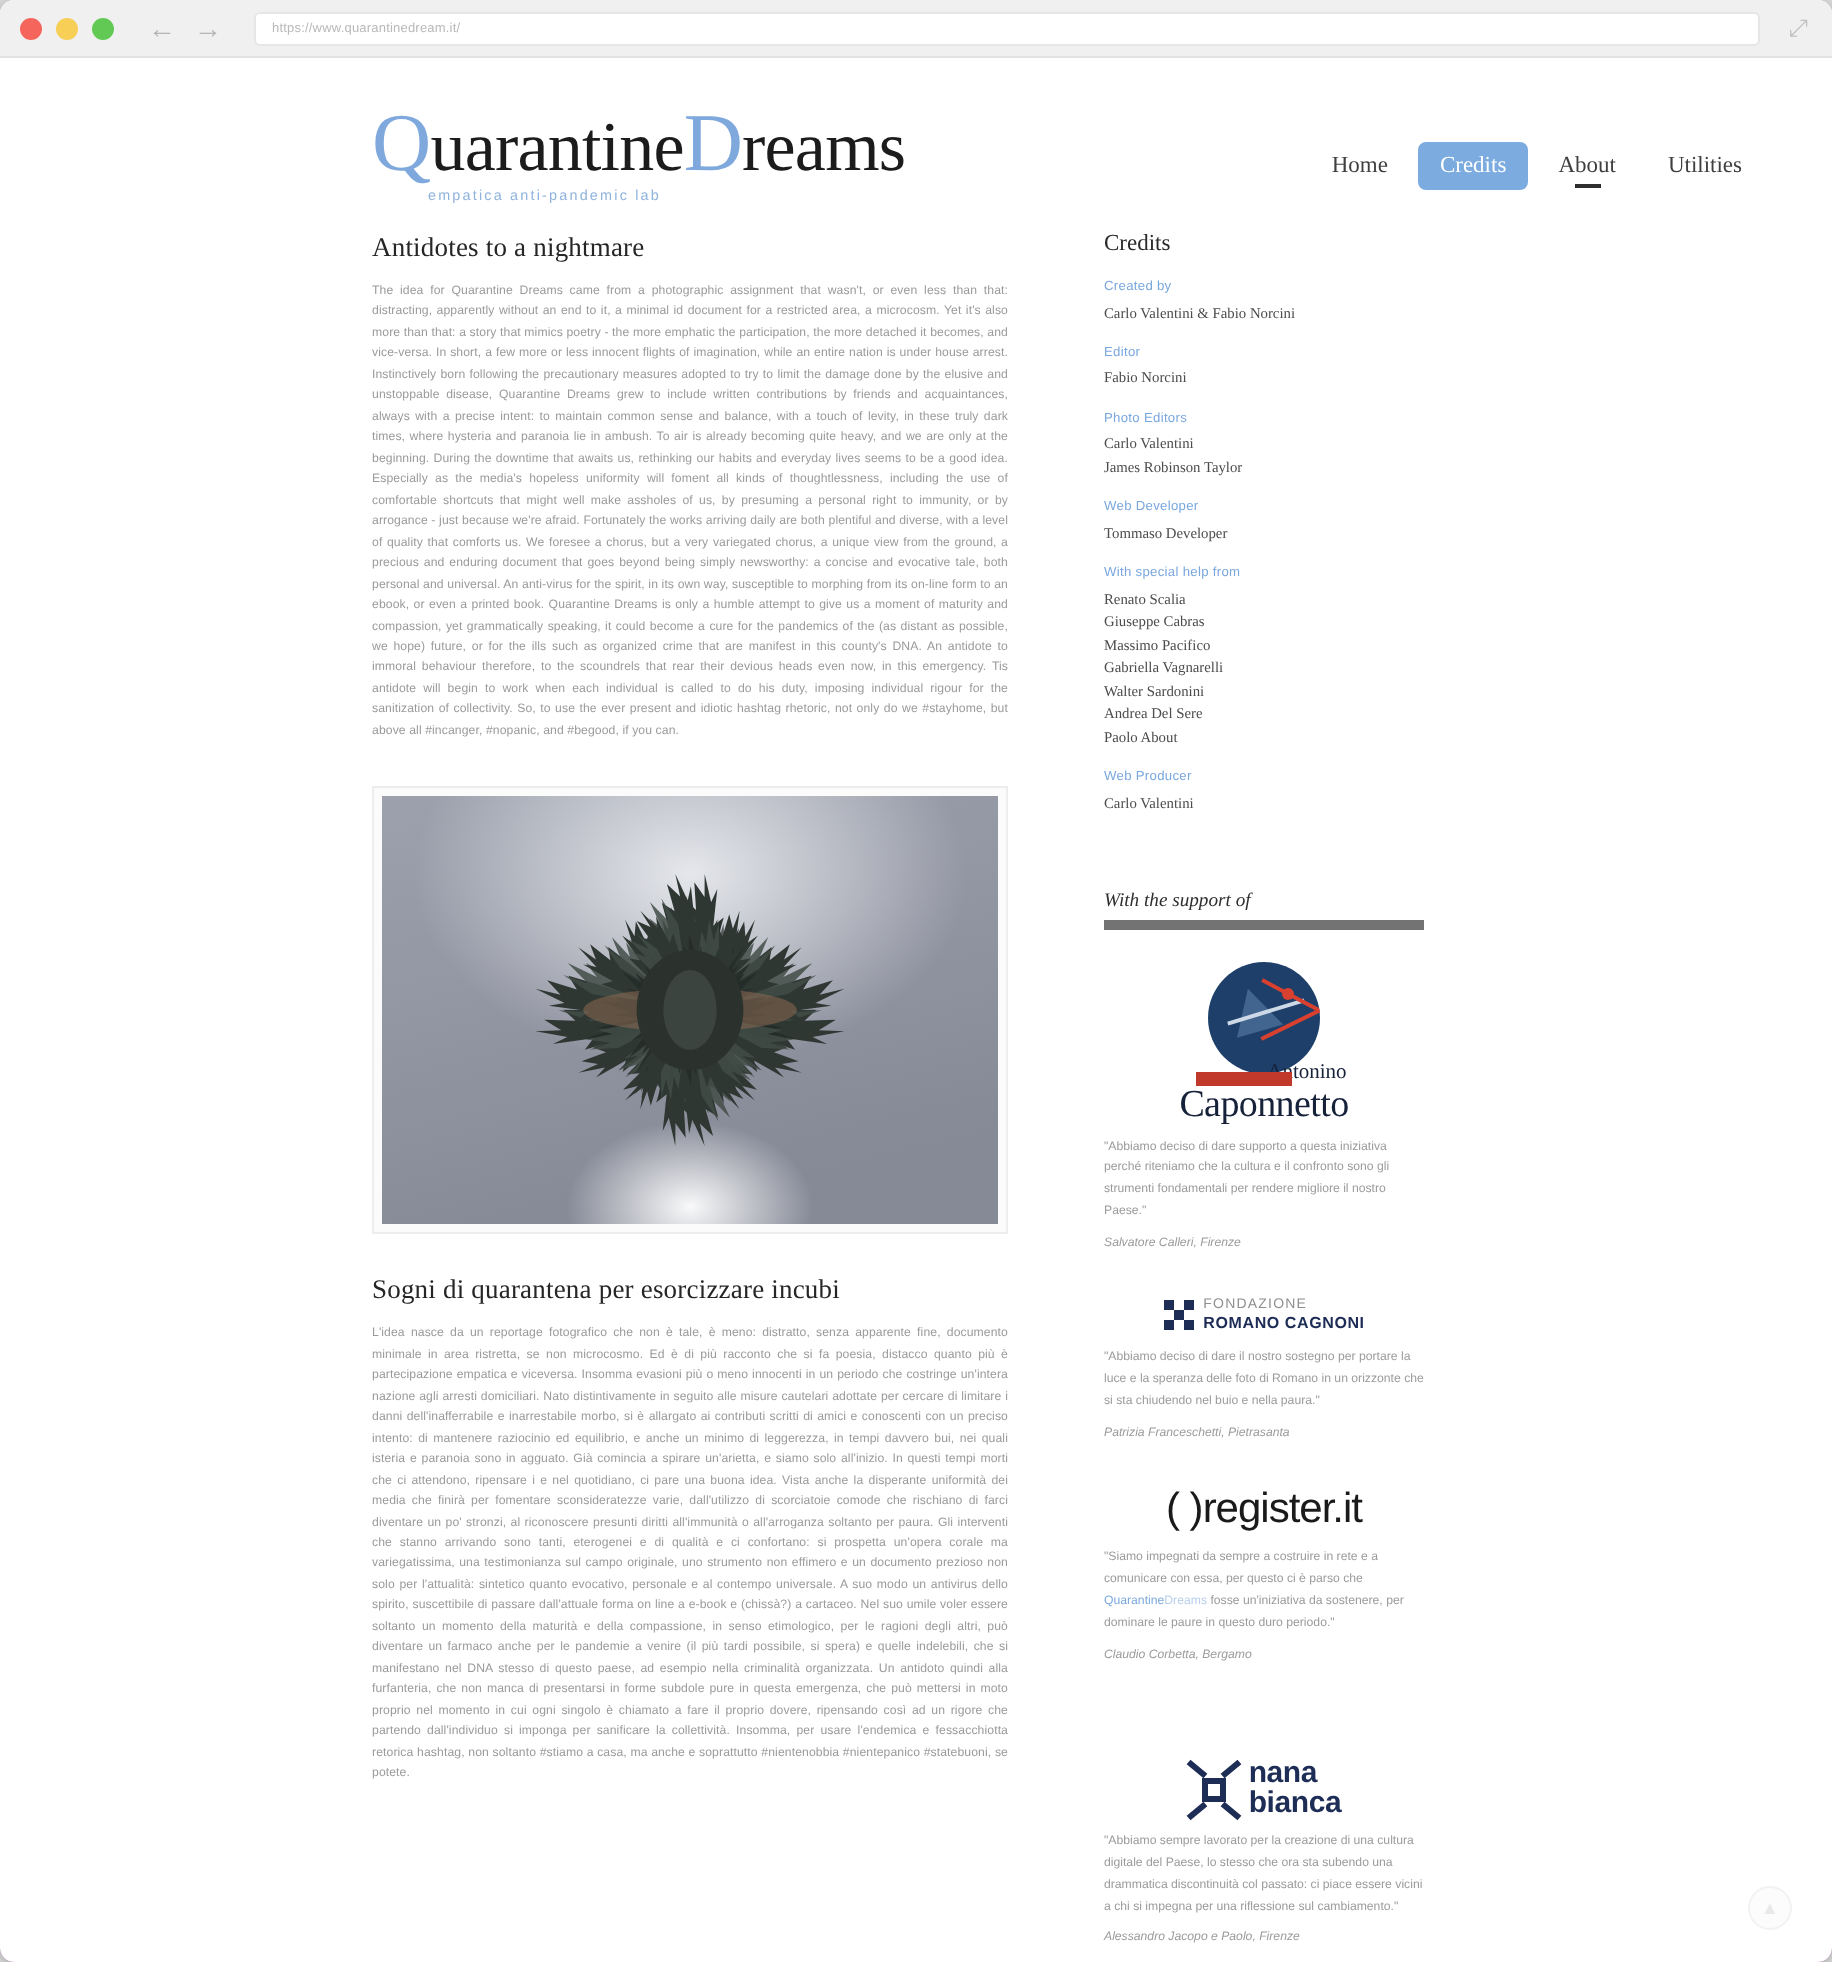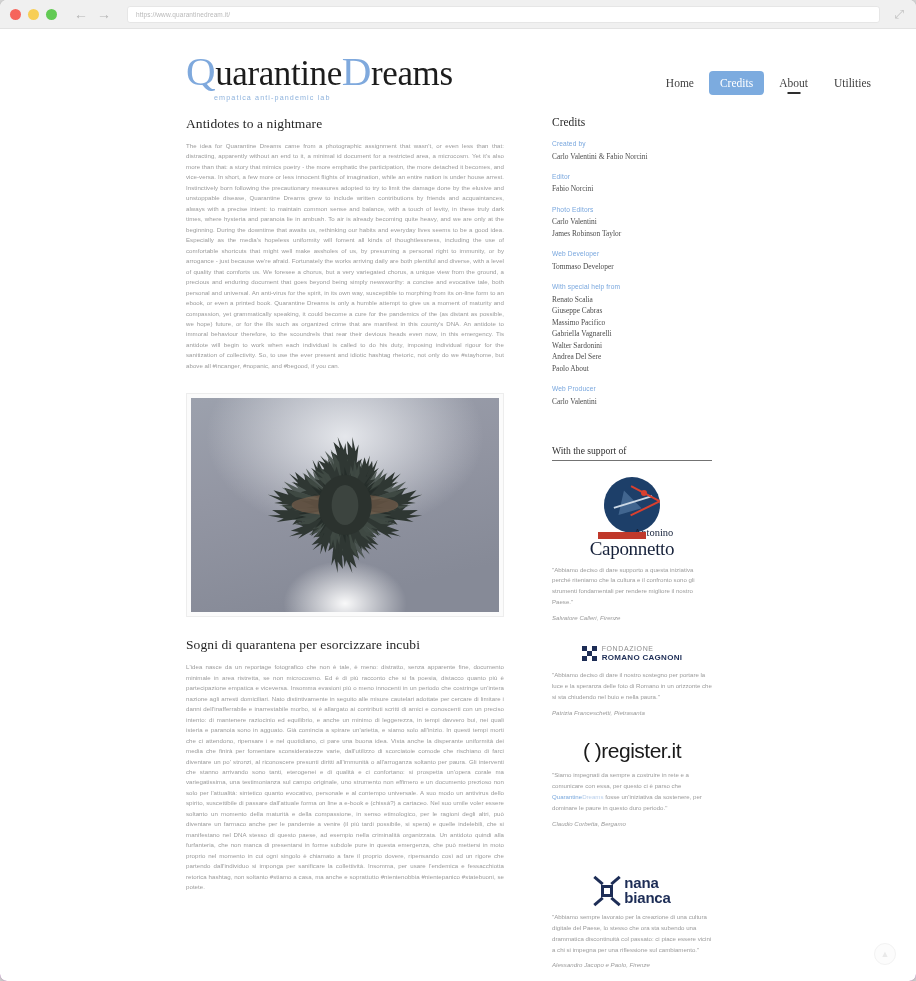--- a/index.html
+++ b/index.html
@@ -172,22 +172,23 @@
     color: #4c4c4c;
     line-height: 1.55;
   }
 
   .support-head {
     margin-top: 38px;
     font-family: "Liberation Serif", serif;
     font-size: 9.6px;
     color: #2f2f2f;
     padding-bottom: 4px;
-    border-bottom: 1px solid #737373;
+    border-bottom: 5px solid #737373;
     margin-bottom: 16px;
+    font-style: italic;
   }
   .sponsor { margin-bottom: 22px; }
   .sponsor-logo {
     width: 100%;
     display: flex; align-items: center; justify-content: center;
     margin-bottom: 7px;
   }
   .sponsor-quote {
     font-size: 6.1px;
     line-height: 1.78;

